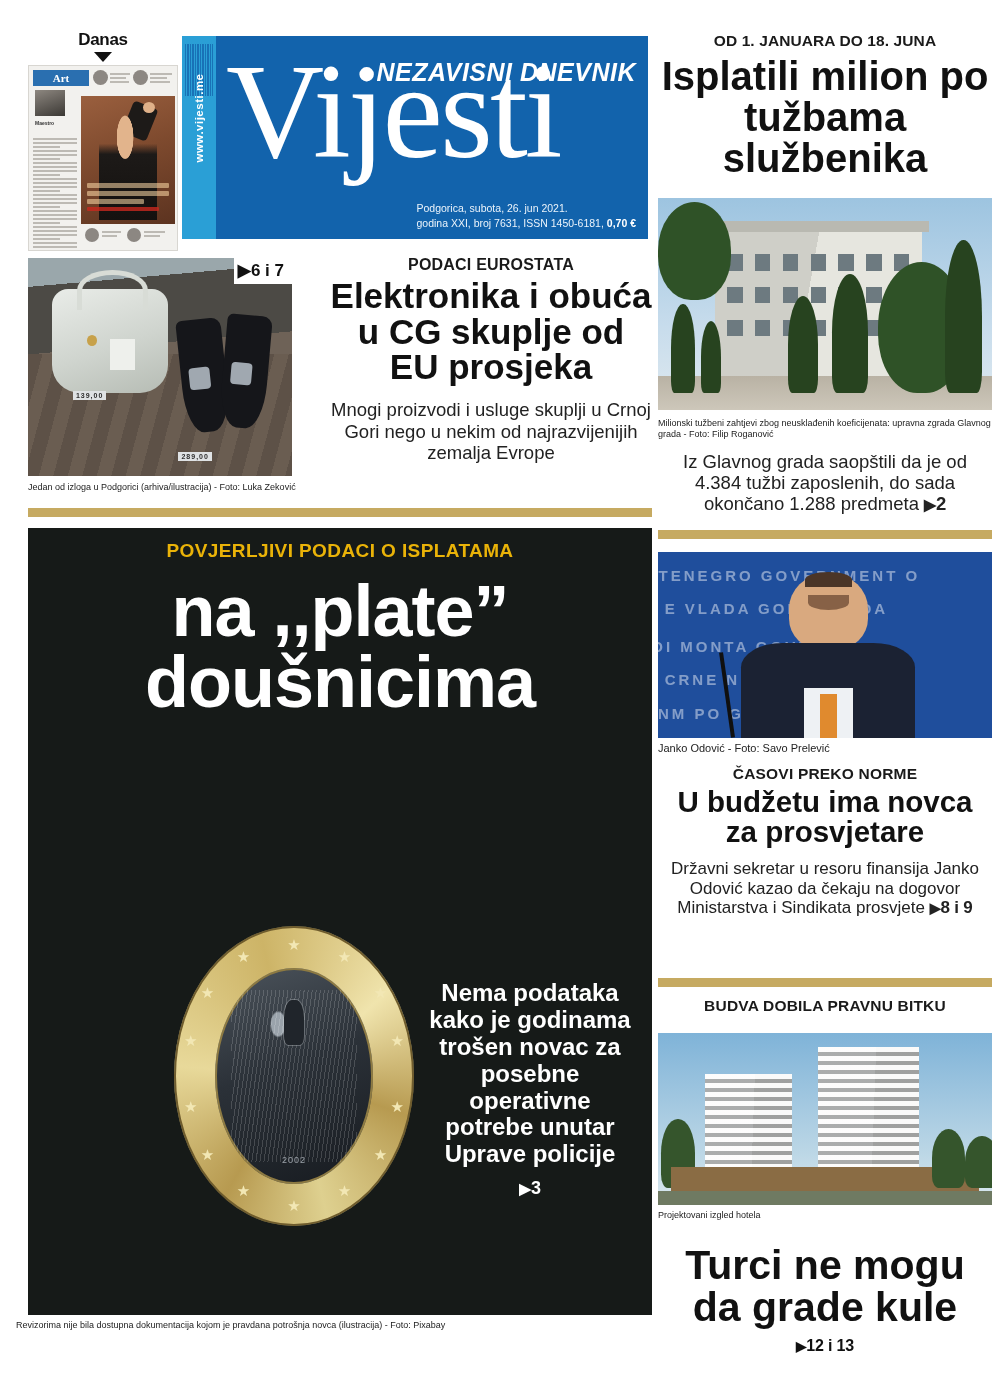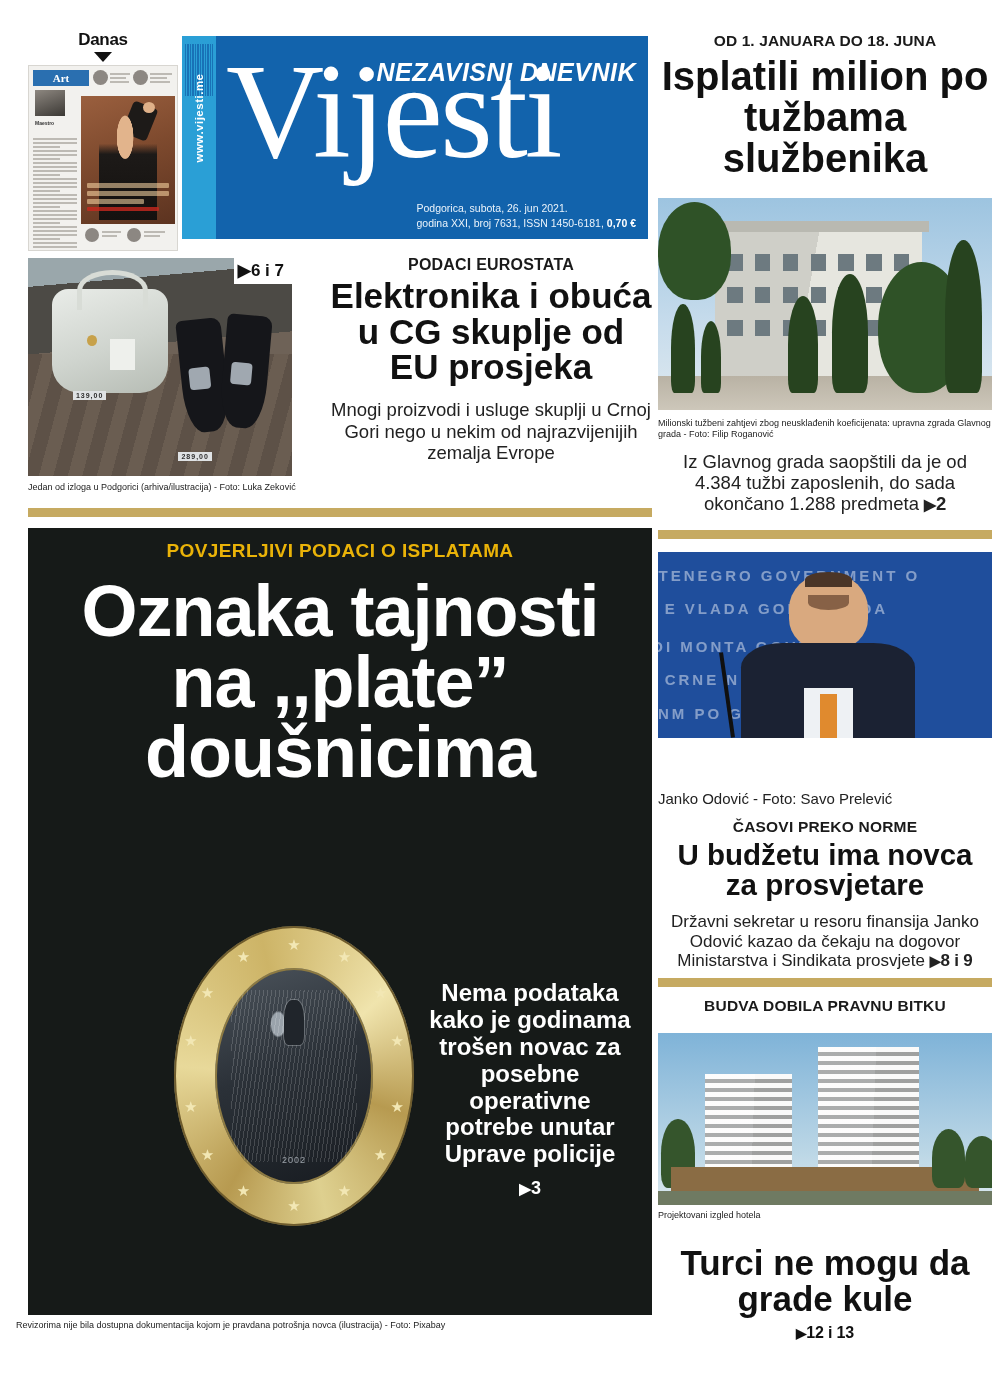--- a/index.html
+++ b/index.html
@@ -209,21 +209,21 @@
   .od-beard{ position:absolute; left:24%; top:28%; width:52%; height:20%; background:#6b4a33; border-radius:0 0 50% 50%; opacity:.75;}
   .od-body {
     position:absolute; left:-12%; top:42%; width:124%; height:62%;
     background:#1b2233; border-radius:24% 24% 0 0;
   }
   .od-shirt{ position:absolute; left:36%; top:44%; width:28%; height:58%; background:#eef1f4; }
   .od-tie{ position:absolute; left:45%; top:50%; width:10%; height:52%; background:#e08a2e; }
   .od-mic { position:absolute; left:20%; bottom:0; width:4px; height:46%; background:#101010; transform:rotate(-8deg); }
 
   .rb2 { top:742px; }
-  .rb2 .caption { font-size:15px;margin-top:48px; }
+  .rb2 .caption { font-size:11px; }
   .rb2 .kicker { font-size:15.5px; margin-top:9px; }
   .rb2 .headline { font-size:29.5px; margin-top:4px; }
   .rb2 .deck { font-size:17px; margin-top:12px; }
 
   .rb3 { top:988px; }
   .rb3 .kicker { font-size:15.5px; margin-top:9px; }
 
   .budva-photo { position:absolute; left:658px; top:1033px; width:334px; height:172px; }
   .bv-sky { position:absolute; inset:0; background:linear-gradient(180deg,#7fb3d8 0%,#bcd7e6 70%,#dce9ef 100%); }
   .tower {
@@ -232,21 +232,21 @@
   }
   .tower .floors {
     position:absolute; inset:0;
     background:repeating-linear-gradient(180deg, rgba(255,255,255,.9) 0 5px, rgba(120,125,130,.55) 5px 9px);
   }
   .bv-base { position:absolute; left:4%; bottom:6%; width:92%; height:16%; background:#8a6c44; }
   .bv-ground { position:absolute; left:0; bottom:0; width:100%; height:8%; background:#6f7a62; }
   .palm { position:absolute; bottom:10%; width:10%; height:40%; background:#35552c; border-radius:50% 50% 20% 20%; }
 
   .rb4 { top:1245px; }
-  .rb4 .headline { font-size:35px; }
+  .rb4 .headline { font-size:41px; }
   .rb4 .pageref { display:block; text-align:center; margin-top:8px; font-size:16px; }
 
   
   .mainstory {
     position:absolute; left:28px; top:528px; width:624px; height:787px;
     background:#161a18; color:#fff; overflow:hidden;
   }
   .mainstory .kicker {
     color:#eab308; font-size:19px; letter-spacing:.4px; margin-top:12px;
   }
@@ -546,21 +546,20 @@
     <div class="kicker">PODACI EUROSTATA</div>
     <div class="headline">Elektronika i obuća u CG skuplje od EU prosjeka</div>
     <div class="deck">Mnogi proizvodi i usluge skuplji u Crnoj Gori nego u nekim od najrazvijenijih zemalja Evrope</div>
   </div>
 
   <div class="gold-bar div-left"></div>
 
   <div class="mainstory">
     <div class="kicker">POVJERLJIVI PODACI O ISPLATAMA</div>
     <div class="headline">
-      <div>Oznaka tajnosti</div>
       <div>na ,,plate”</div>
       <div>doušnicima</div>
     </div>
 
     <div class="coin">
       <div class="stars">
         <span class="st" style="left:50%;top:6%">★</span>
         <span class="st" style="left:71%;top:10%">★</span>
         <span class="st" style="left:86%;top:22%">★</span>
         <span class="st" style="left:93%;top:38%">★</span>

